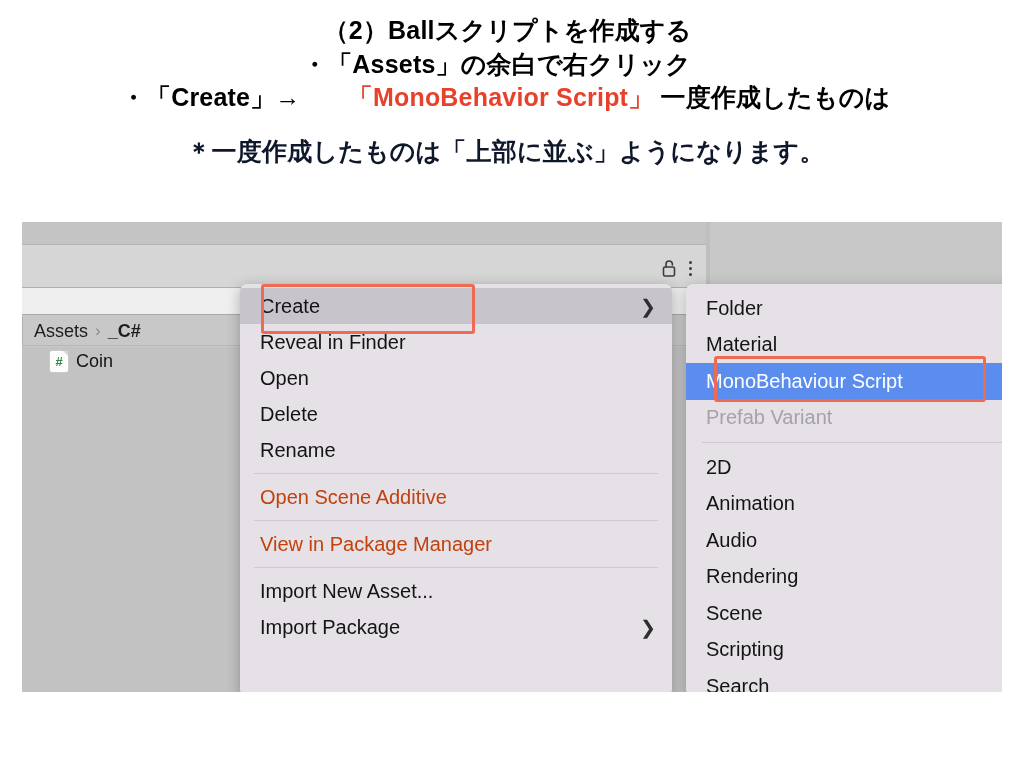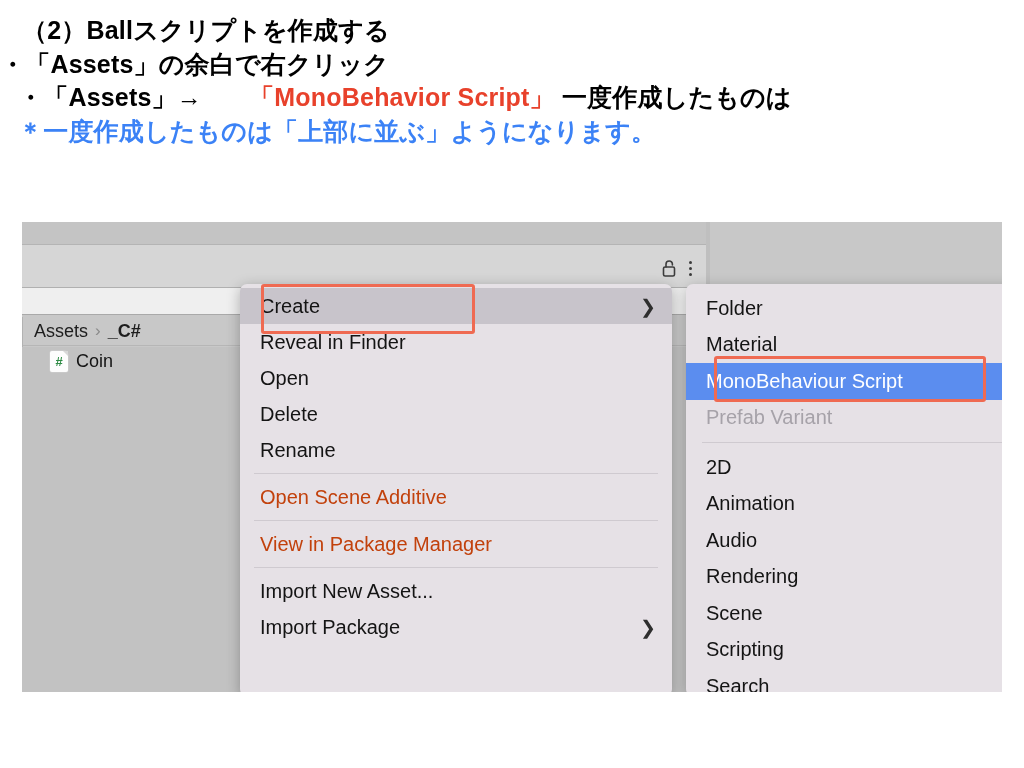--- a/index.html
+++ b/index.html
@@ -16,35 +16,36 @@
     -webkit-font-smoothing: antialiased;
   }
 
   
   #slide-text {
     position: absolute;
     left: 0;
     top: 0;
     width: 993px;
     padding: 14px 0 0 0;
+    text-align: center;
   }
   .slide-line {
     font-size: 25px;
     font-weight: bold;
     color: #000000;
     line-height: 1.34;
     letter-spacing: 0.2px;
     white-space: nowrap;
   }
   .slide-line.l1 { padding-left: 22px; }
   .slide-line.l2 { padding-left: 0; }
   .slide-line.l3 { padding-left: 18px; }
   .slide-line.l4 { padding-left: 18px; }
   .accent-red  { color: #e8412b; margin-left: 40px; }
-  .accent-blue { color: #3b82f6; }
+  .accent-blue { color: #0f172a; margin-top: 20px; }
 
   
   #shot {
     position: absolute;
     left: 22px;
     top: 222px;
     width: 980px;
     height: 470px;
     overflow: hidden;
     background: #ffffff;
@@ -290,21 +291,21 @@
     border-radius: 50%;
     background: #3c3c3c;
   }
 </style>
 </head>
 <body>
 
 <div id="slide-text">
   <div class="slide-line l1">（2）Ballスクリプトを作成する</div>
   <div class="slide-line l2">・「Assets」の余白で右クリック</div>
-  <div class="slide-line l3"><span>・「Assets」→ </span><span class="accent-red">「MonoBehavior Script」</span><span> 一度作成したものは</span></div>
+  <div class="slide-line l3"><span>・「Create」→ </span><span class="accent-red">「MonoBehavior Script」</span><span> 一度作成したものは</span></div>
   <div class="slide-line l4 accent-blue">＊一度作成したものは「上部に並ぶ」ようになります。</div>
 </div>
 
 <div id="shot">
   <div class="unity-bg"></div>
   <div class="panel-left"></div>
   <div class="panel-right"></div>
 
   <div class="tabstrip"></div>
 

